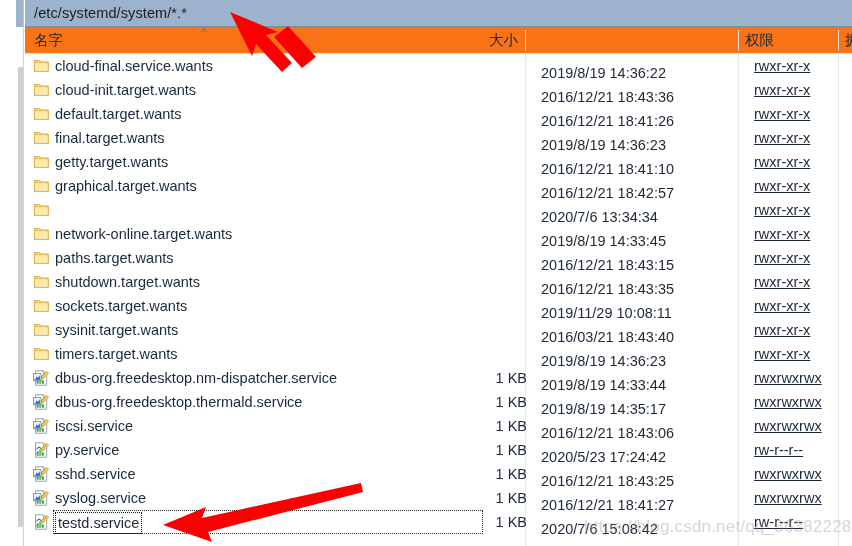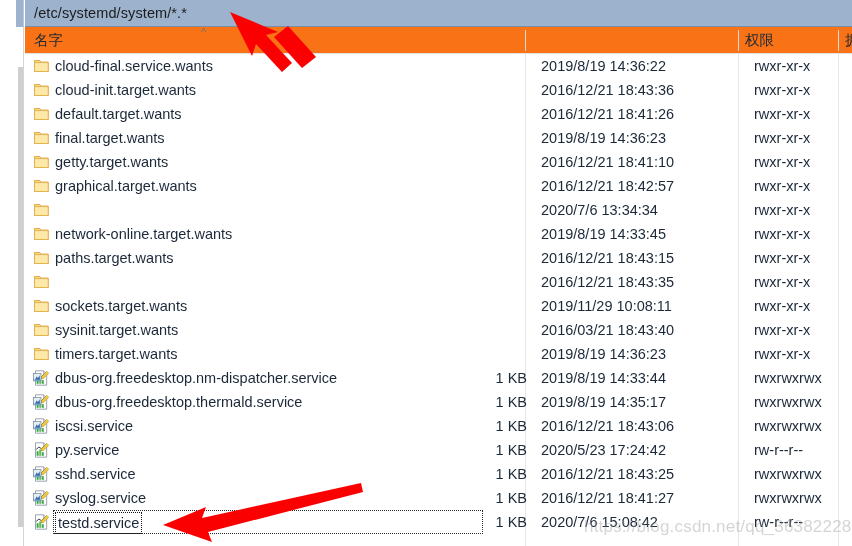--- a/index.html
+++ b/index.html
@@ -132,22 +132,22 @@
     top: 0;
     height: 24px;
     line-height: 24px;
     font-size: 14.5px;
     color: #1b2838;
     white-space: nowrap;
     overflow: hidden;
   }
   .cell-name   { left: 30px; width: 430px; }
   .cell-size   { left: 430px; width: 72px; text-align: right; }
-  .cell-mod    { left: 516px; width: 200px; }
-  .cell-perm   { left: 729px; width: 88px; }
+  .cell-mod    { left: 516px; width: 200px; margin-top: 7px; }
+  .cell-perm   { left: 729px; width: 88px; text-decoration: underline; }
   .cell-owner  { left: 829px; width: 40px; }
 
   .vsep {
     position: absolute;
     width: 1px;
     background: #e8e8e8;
   }
 
   
   .row.focused .cell-name {
@@ -213,20 +213,21 @@
 
   <div class="pathbar">
     <span class="path-text">/etc/systemd/system/*.*</span>
   </div>
 
   <div class="sort-caret">^</div>
 
   <div class="colheader">
     <div class="hcell" style="left:9px;width:410px;">名字</div>
     <div class="hsep" style="left:500px;"></div>
+    <div class="hcell" style="left:421px;width:72px;text-align:right;">大小</div>
     <div class="hsep" style="left:713px;"></div>
     <div class="hcell" style="left:720px;width:90px;">权限</div>
     <div class="hsep" style="left:813px;"></div>
     <div class="hcell" style="left:820px;width:40px;">拥有</div>
   </div>
 
   <div class="listarea">
 
     <div class="vsep" style="left:500px;top:0;height:492px;"></div>
     <div class="vsep" style="left:713px;top:0;height:492px;"></div>
@@ -348,20 +349,21 @@
           <span class="cell cell-perm">rwxr-xr-x</span>
           <span class="cell cell-owner">roo</span>
         </div>
         <div class="row">
           <span class="icon">
             <svg width="17" height="16" viewBox="0 0 17 16">
               <path d="M1.5 2.5 h5.2 l1.3 1.6 h7.2 v9.4 h-13.7 z" fill="#fcd77f" stroke="#e0ab45" stroke-width="1"></path>
               <path d="M1.5 4.6 h13.7 v8.9 h-13.7 z" fill="#ffe9a8" stroke="#e0ab45" stroke-width="0.8"></path>
             </svg>
           </span>
+          <span class="cell cell-name">shutdown.target.wants</span>
           <span class="cell cell-size"></span>
           <span class="cell cell-mod">2016/12/21 18:43:35</span>
           <span class="cell cell-perm">rwxr-xr-x</span>
           <span class="cell cell-owner">roo</span>
         </div>
         <div class="row">
           <span class="icon">
             <svg width="17" height="16" viewBox="0 0 17 16">
               <path d="M1.5 2.5 h5.2 l1.3 1.6 h7.2 v9.4 h-13.7 z" fill="#fcd77f" stroke="#e0ab45" stroke-width="1"></path>
               <path d="M1.5 4.6 h13.7 v8.9 h-13.7 z" fill="#ffe9a8" stroke="#e0ab45" stroke-width="0.8"></path>

